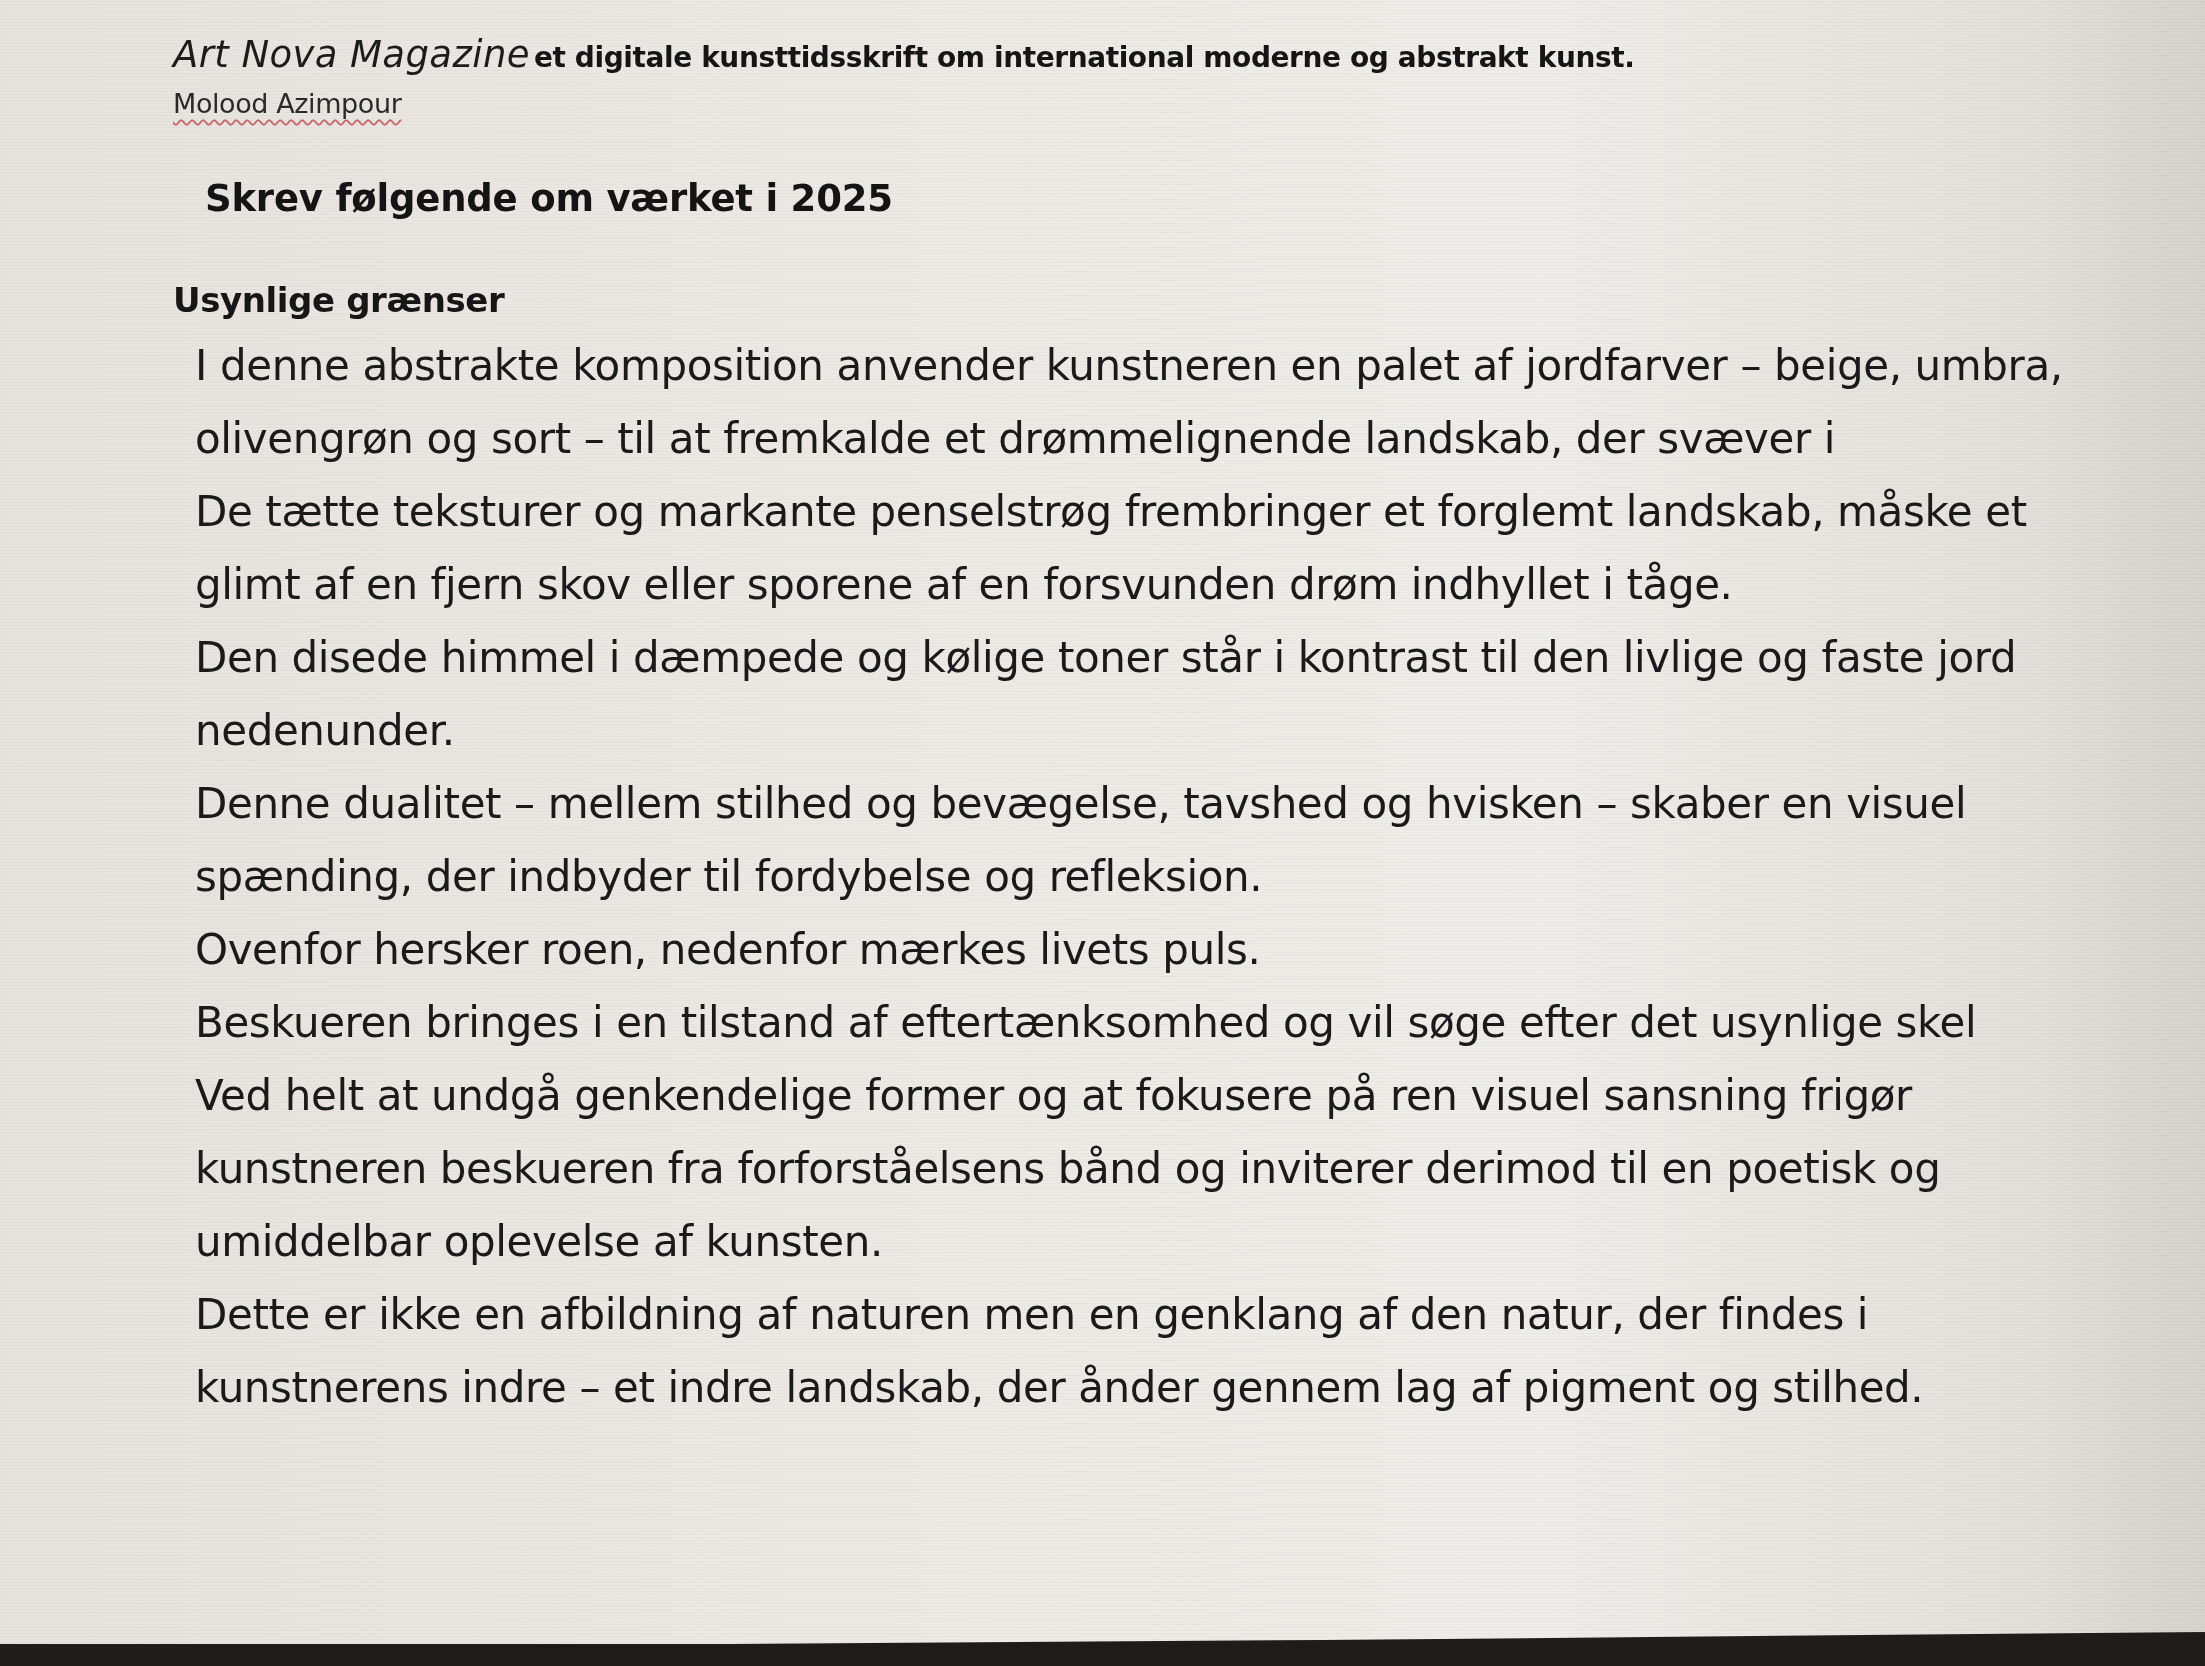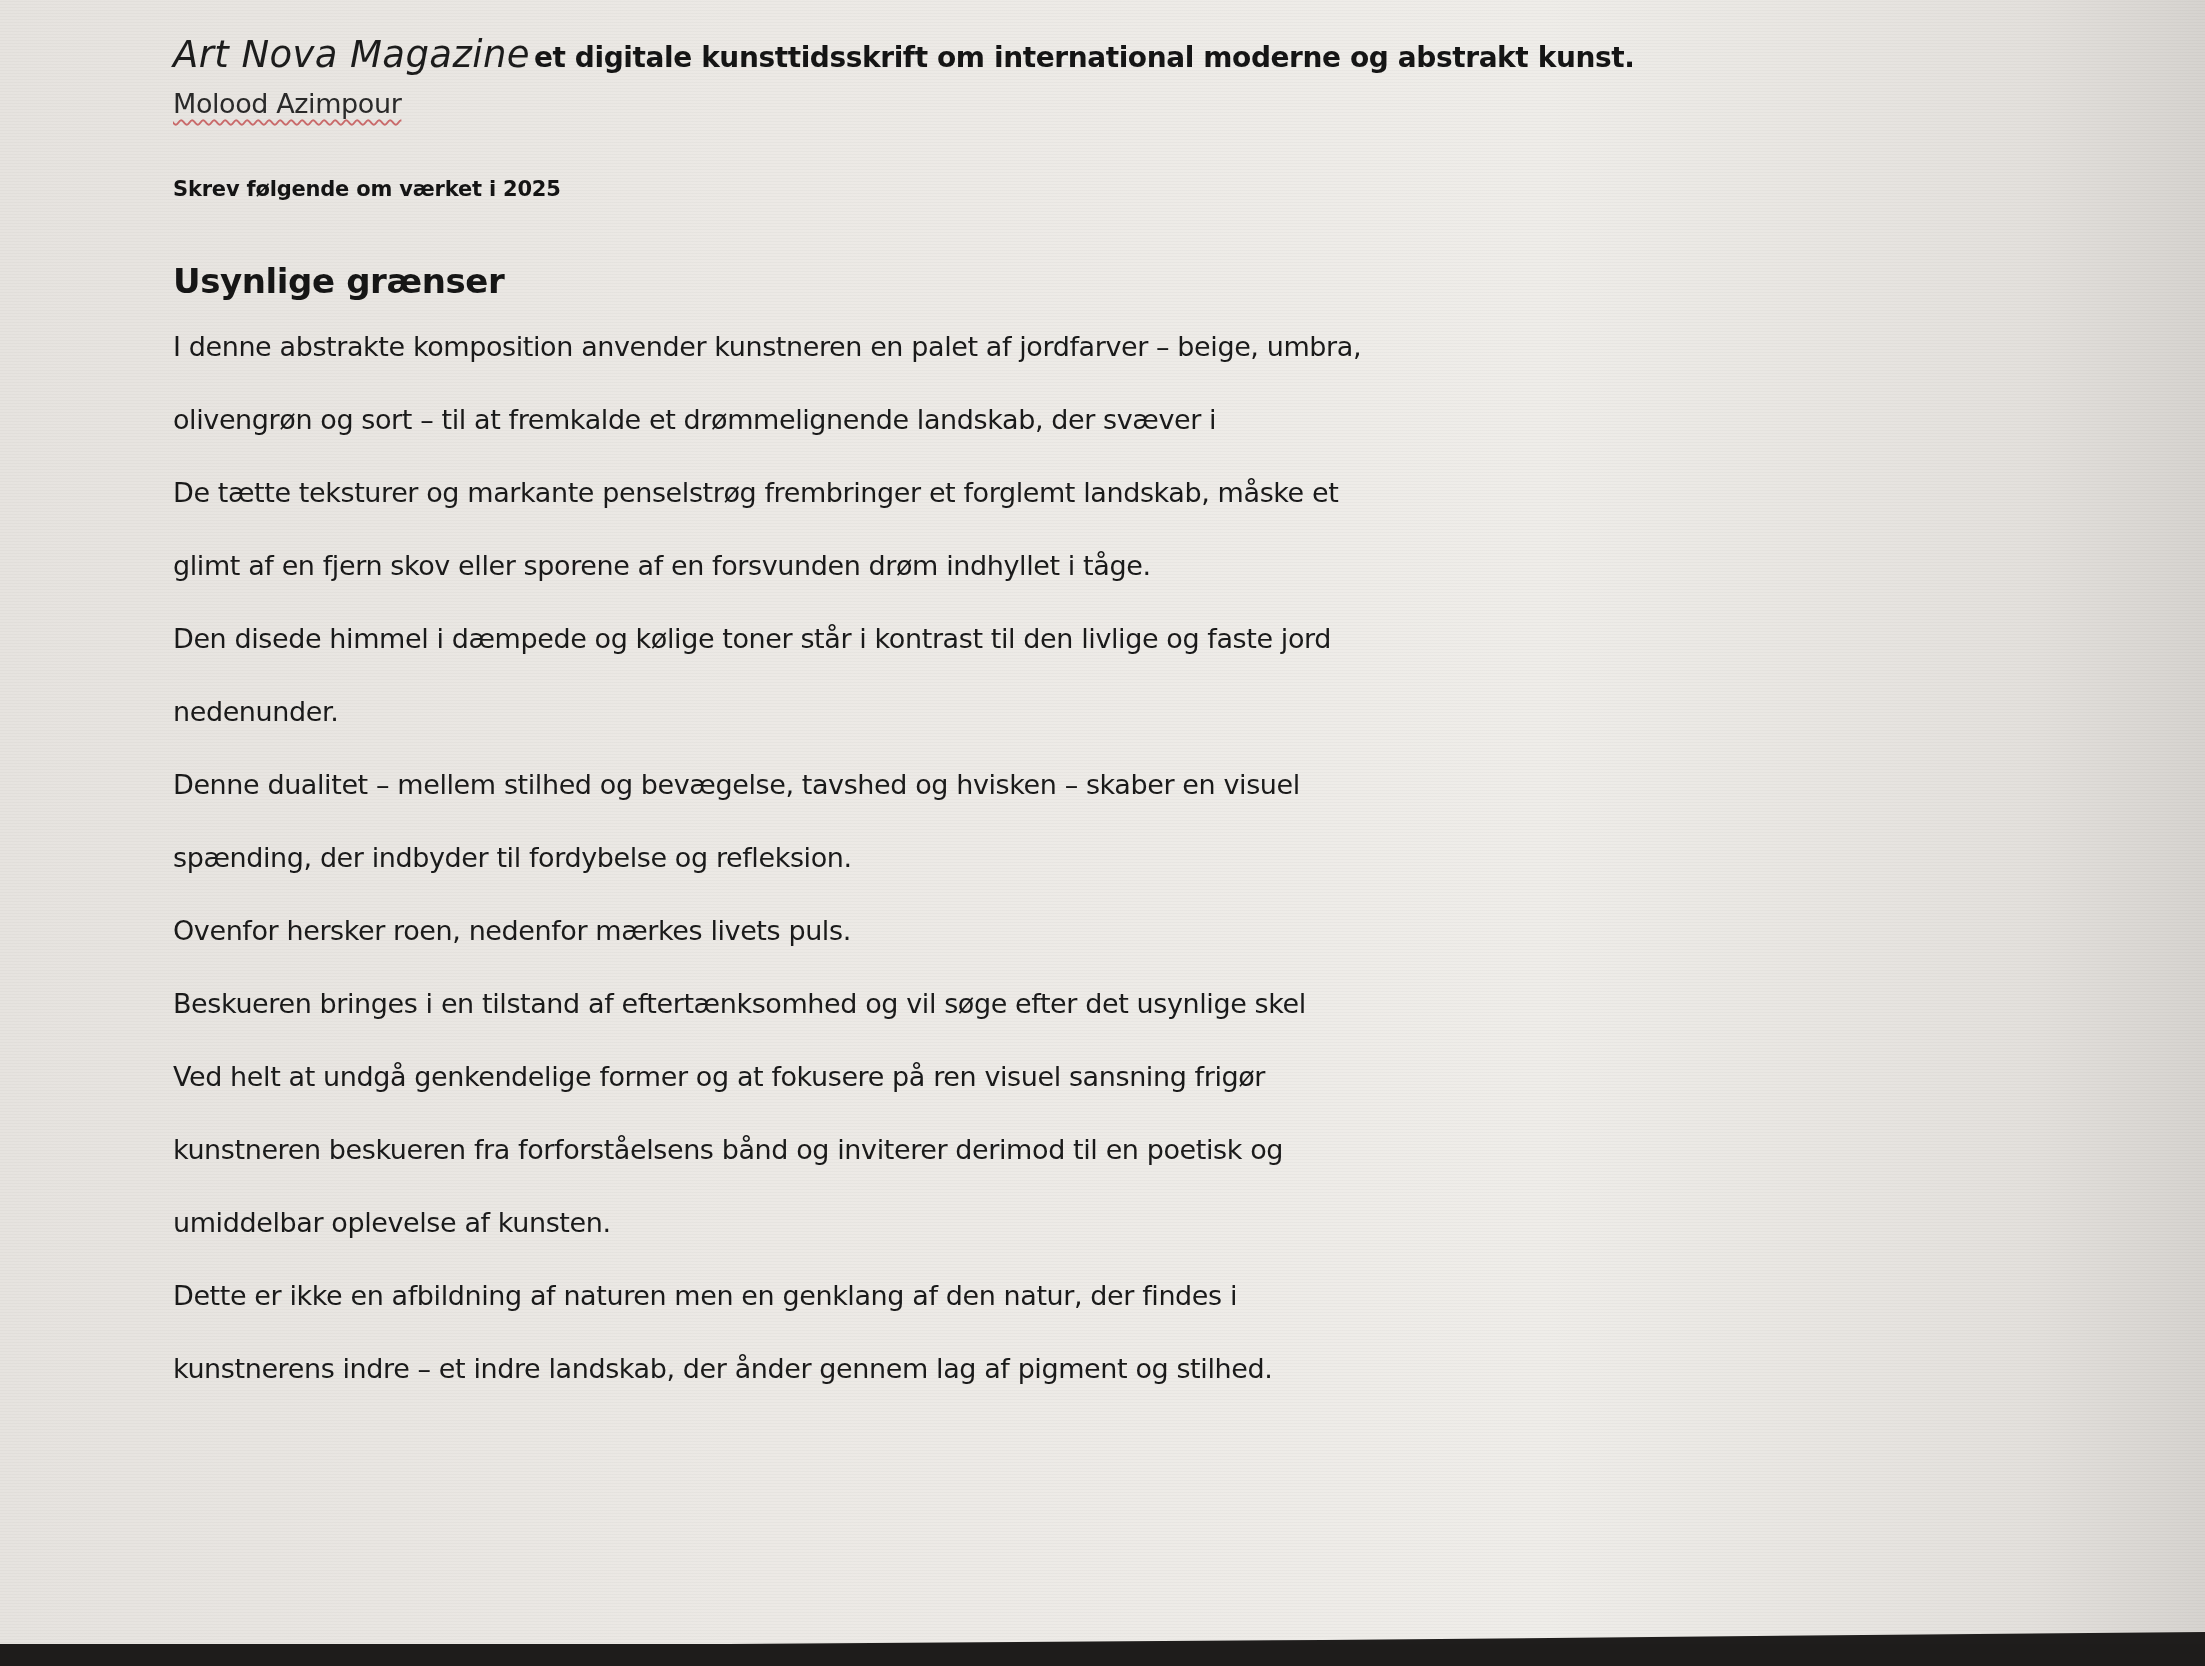--- a/index.html
+++ b/index.html
@@ -58,42 +58,44 @@
       color: #2a2a2a;
       display: inline-block;
       text-decoration: underline wavy #c96a6a;
       text-decoration-thickness: 2.2px;
       text-underline-offset: 6px;
       letter-spacing: -0.4px;
       text-align: center;
     }
     .written {
       margin-top: 58px;
-      font-size: 21px;
+      font-size: 37px;
       font-weight: bold;
       color: #141414;
       letter-spacing: -0.2px;
+      margin-left: 32px;
     }
     .title {
       margin-top: 60px;
       font-size: 34px;
       font-weight: bold;
       color: #161616;
       letter-spacing: -0.4px;
     }
     .body {
       margin-top: 9px;
     }
     .line {
-      font-size: 27px;
+      font-size: 42px;
       color: #1a1a1a;
       height: 73px;
       line-height: 73px;
       white-space: nowrap;
       letter-spacing: -0.4px;
+      margin-left: 22px;
     }
     .bezel {
       position: absolute;
       left: 0;
       bottom: 0;
       width: 2205px;
       height: 22.4px;
       background: #1e1c1b;
     }
   </style>

